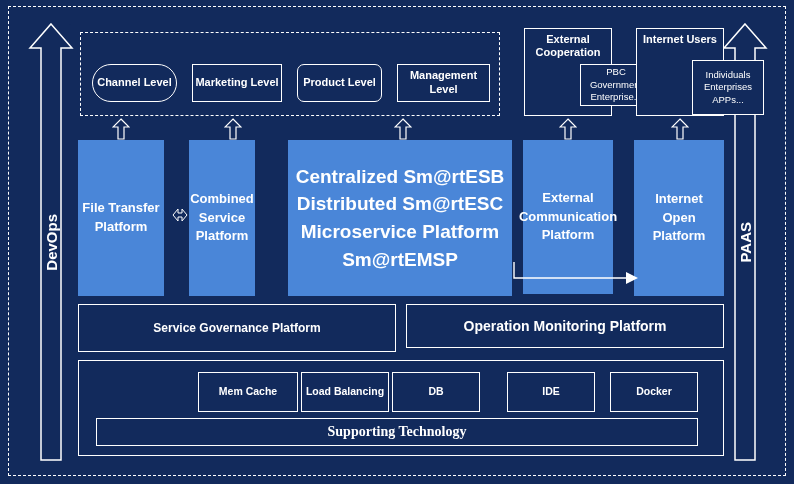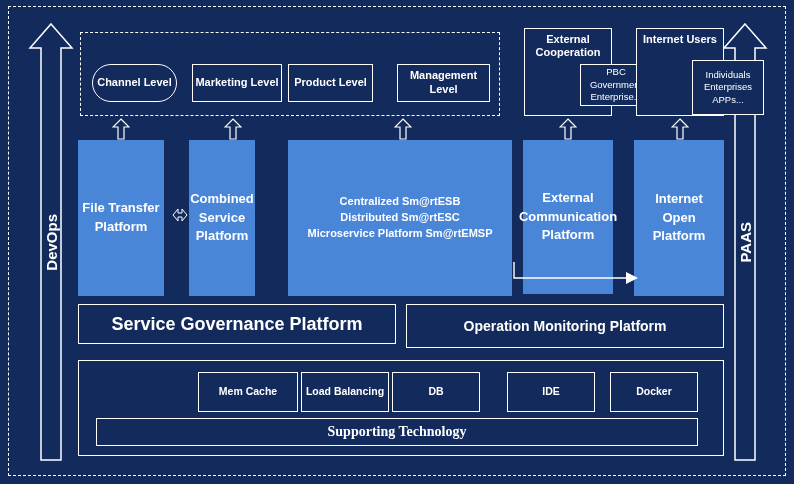--- a/index.html
+++ b/index.html
@@ -179,21 +179,21 @@
   </div>
 
   <div class="dashed-group" style="left:80px; top:32px; width:420px; height:84px;"></div>
 
   <div class="level-box" style="left:92px; top:64px; width:85px; height:38px;border-radius:19px;">
     <span>Channel Level</span>
   </div>
   <div class="level-box" style="left:192px; top:64px; width:90px; height:38px;">
     <span>Marketing Level</span>
   </div>
-  <div class="level-box" style="left:288px; top:64px; width:85px; height:38px;">
+  <div class="level-box" style="left:297px; top:64px; width:85px; height:38px;border-radius:7px;">
     <span>Product Level</span>
   </div>
   <div class="level-box" style="left:397px; top:64px; width:93px; height:38px;">
     <span>Management Level</span>
   </div>
 
   <div class="solid-group" style="left:524px; top:28px; width:88px; height:88px;"></div>
   <div class="group-title" style="left:524px; top:33px; width:88px;">External Cooperation</div>
   <div class="gov-box" style="left:532px; top:64px; width:72px; height:42px;">
     <span>PBC Government Enterprise...</span>
@@ -238,40 +238,40 @@
   <div class="blue-box" style="left:189px; top:140px; width:66px; height:156px;">
     <span>Combined Service Platform</span>
   </div>
 
   <div class="dbl-arrow" style="left:172px; top:208px;">
     <svg width="16" height="14" viewBox="0 0 16 14">
         <polygon points="6,1 6,5 10,5 10,1 15,7 10,13 10,9 6,9 6,13 1,7" fill="#122a5c" stroke="#ffffff" stroke-width="1"></polygon>
       </svg>
   </div>
 
-  <div class="blue-box" style="left:288px; top:140px; width:224px; height:156px; font-size:11px;">
+  <div class="blue-box" style="left:288px; top:140px; width:224px; height:156px; font-size:19px;">
     <span style="white-space:pre-line;">Centralized Sm@rtESB
 Distributed Sm@rtESC
 Microservice Platform Sm@rtEMSP</span>
   </div>
 
   <div class="blue-box" style="left:523px; top:140px; width:90px; height:154px;">
     <span>External Communication Platform</span>
   </div>
 
   <div class="blue-box" style="left:634px; top:140px; width:90px; height:156px;">
     <span>Internet Open Platform</span>
   </div>
 
   <svg style="position:absolute; left:510px; top:258px;" width="130" height="26">
     <polyline points="4,4 4,20 116,20" fill="none" stroke="#ffffff" stroke-width="1.4"></polyline>
     <polygon points="116,14 128,20 116,26" fill="#ffffff"></polygon>
   </svg>
 
-  <div class="dark-box" style="left:78px; top:304px; width:318px; height:40px; font-size:18px;">
+  <div class="dark-box" style="left:78px; top:304px; width:318px; height:48px; font-size:12px;">
     <span>Service Governance Platform</span>
   </div>
   <div class="dark-box" style="left:406px; top:304px; width:318px; height:44px; font-size:14px;">
     <span>Operation Monitoring Platform</span>
   </div>
 
   <div class="solid-group" style="left:78px; top:360px; width:646px; height:96px;"></div>
 
   <div class="tech-box" style="left:198px; top:372px; width:100px; height:40px;">
     <span>Mem Cache</span>

